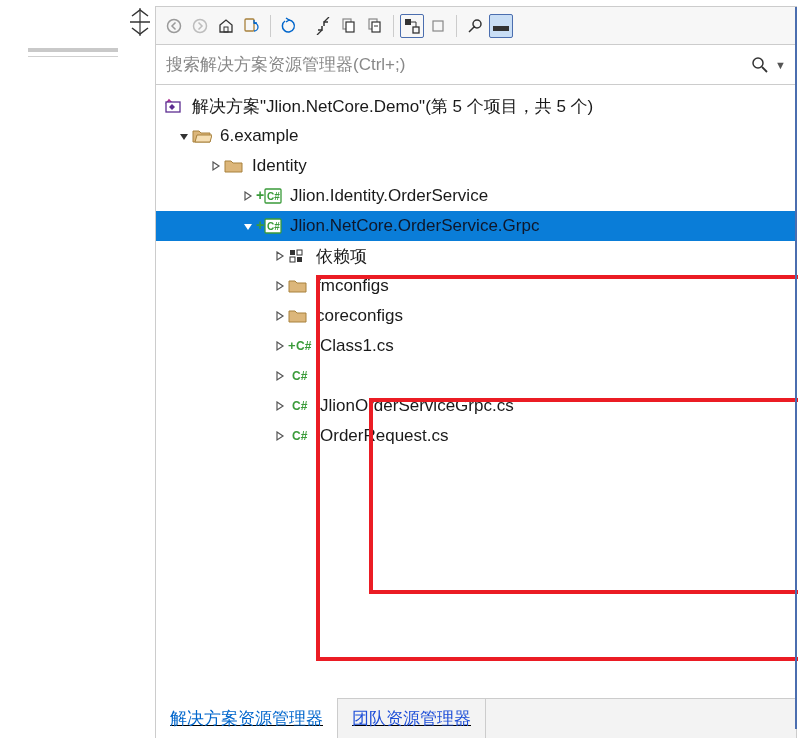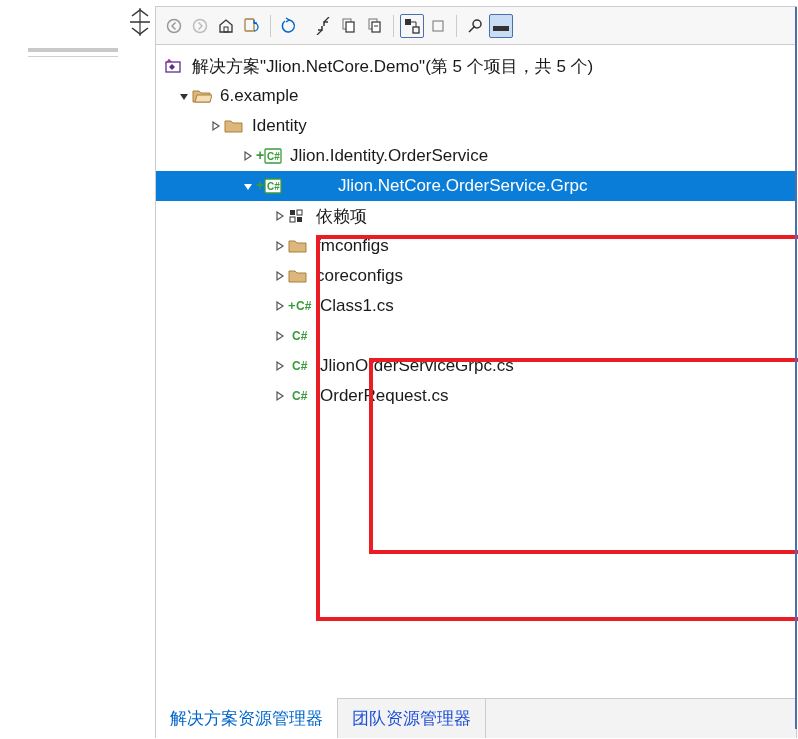--- a/index.html
+++ b/index.html
@@ -21,31 +21,31 @@
     .tbtn-outline { border: 1px solid #4b6eaf; }
     
     .searchbar { height: 40px; border-bottom: 1px solid #cccccc; display: flex; align-items: center; padding: 0 10px; }
     .search-input { flex: 1; height: 28px; border: none; outline: none; font-size: 17px; color: #555; background: transparent; }
     .search-input::placeholder { color: #888; }
     .search-icon { width: 22px; height: 22px; display:flex; align-items:center; justify-content:center; }
     
     .tree { padding: 6px 0 0 0; position: relative; height: 612px; }
     .row { display: flex; align-items: center; height: 30px; font-size: 17px; color: #1a1a1a; white-space: nowrap; }
     .row.selected { background: #0a7dd8; color: #fff; }
-    .row.selected .label { color: #ffffff; margin-left: 48px; }
+    .row.selected .label { color: #0f172a; }
     .arrow { width: 16px; display:inline-flex; justify-content:center; align-items:center; }
     .indent { display:inline-block; }
     .icon-sp { display:inline-flex; align-items:center; justify-content:center; margin-right: 8px; }
     .label { }
     
     .highlight-outer { position: absolute; border: 4px solid #eb1c24; pointer-events: none; }
     .h1 { left: 160px; top: 190px; width: 520px; height: 386px; }
     .h2 { left: 213px; top: 313px; width: 447px; height: 196px; }
     
-    .tabs { position: absolute; left: 0; bottom: 0; height: 40px; width: 100%; display: flex; background: #f3f3f3; border-top: 1px solid #cccccc; }
+    .tabs { position: absolute; left: 0; bottom: 0; height: 40px; width: 100%; display: flex; background: #f3f3f3; border-top: 1px solid #cccccc; text-decoration: underline; }
     .tab { padding: 8px 14px; font-size: 17px; border-right: 1px solid #cccccc; cursor:pointer; }
     .tab.active { background: #fff; color: #0066cc; border-top: none; margin-top:-1px; padding-top:9px; }
     .tab.inactive { color: #1d4ed8; }
   </style>
 </head>
 <body>
 
 <div class="left-edge">
   <div class="left-edge-line"></div>
   <div class="left-edge-line2"></div>
@@ -137,20 +137,30 @@
           <path d="M3 15 L9 9 M11 3 A4 4 0 1 1 11 11 A4 4 0 1 1 11 3" fill="none" stroke="#333" stroke-width="1.5"></path>
         </svg>
       </div>
     <div class="tbtn tbtn-active">
         <svg width="18" height="14">
           <rect x="1" y="7" width="16" height="5" fill="#333"></rect>
         </svg>
       </div>
   </div>
 
+  <div class="searchbar">
+    <input class="search-input" placeholder="搜索解决方案资源管理器(Ctrl+;)" style="">
+    <span class="search-icon">
+        <svg width="18" height="18">
+          <circle cx="7" cy="7" r="5" fill="none" stroke="#333" stroke-width="1.5"></circle>
+          <line x1="11" y1="11" x2="16" y2="16" stroke="#333" stroke-width="1.8"></line>
+        </svg>
+      </span>
+    <span style="margin-left:4px; color:#555; font-size:11px;">▼</span>
+  </div>
 
   <div class="tree">
 
     <div class="row">
       <span class="indent" style="width:8px"></span>
       <span class="icon-sp">
           <svg width="20" height="18">
             <path d="M2 7 L5 3 L9 7" fill="none" stroke="#b02a8f" stroke-width="1.5"></path>
             <rect x="2" y="5" width="14" height="10" fill="#fff" stroke="#5c2d91" stroke-width="1.3"></rect>
             <path d="M5 10 L8 7 L11 10 L8 13 Z" fill="#5c2d91"></path>

